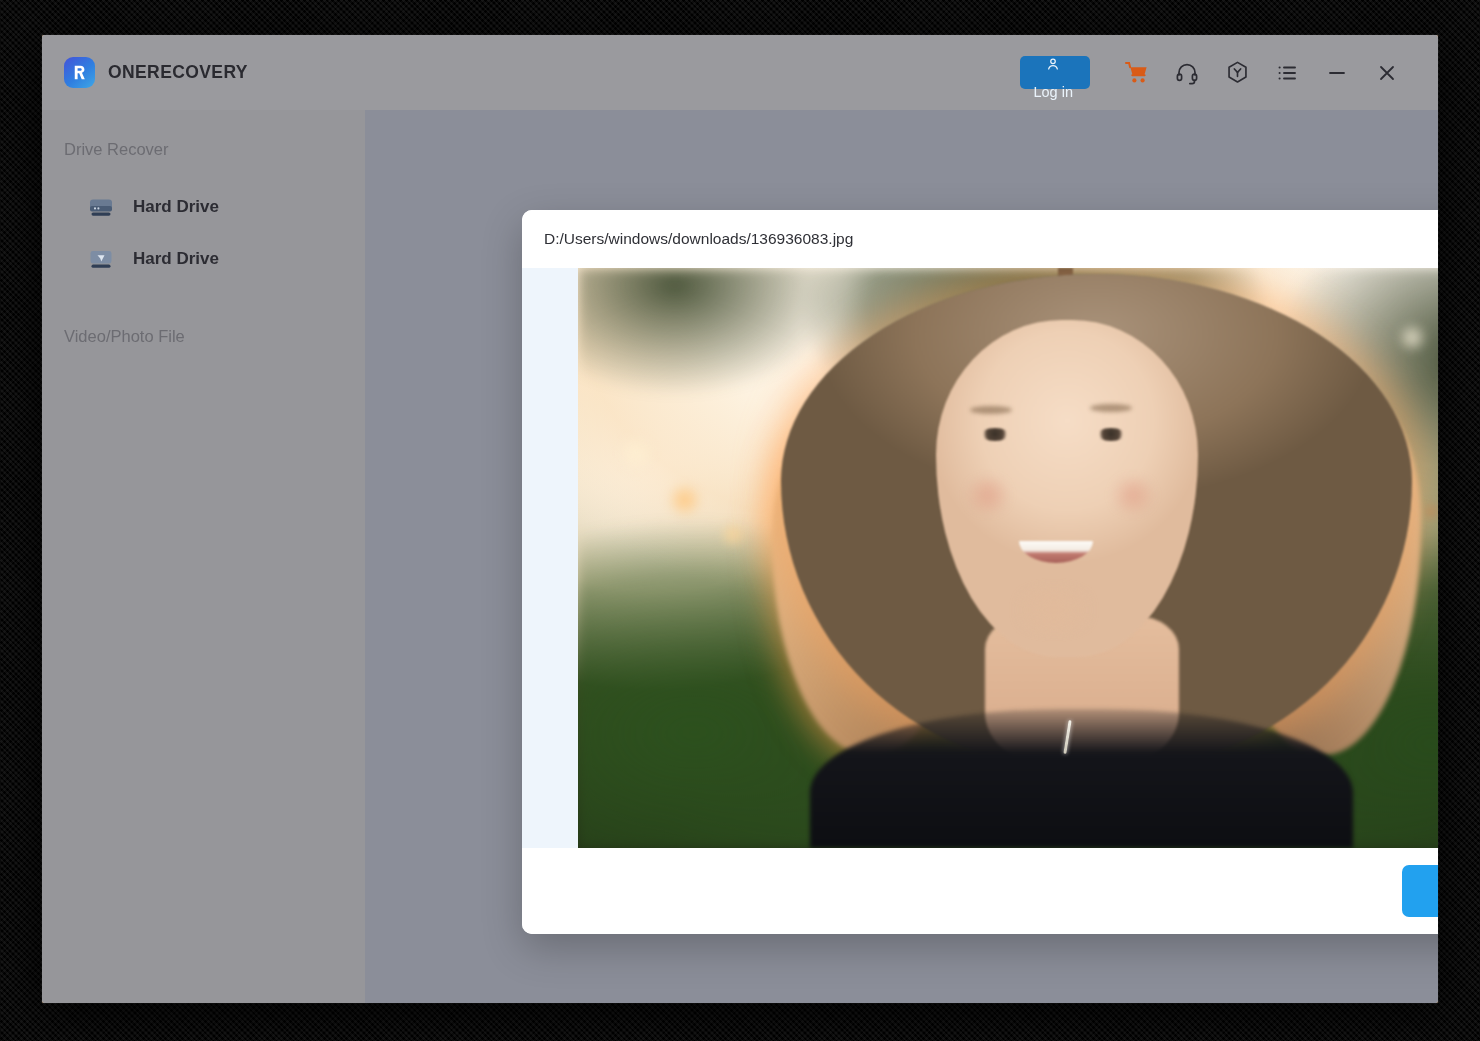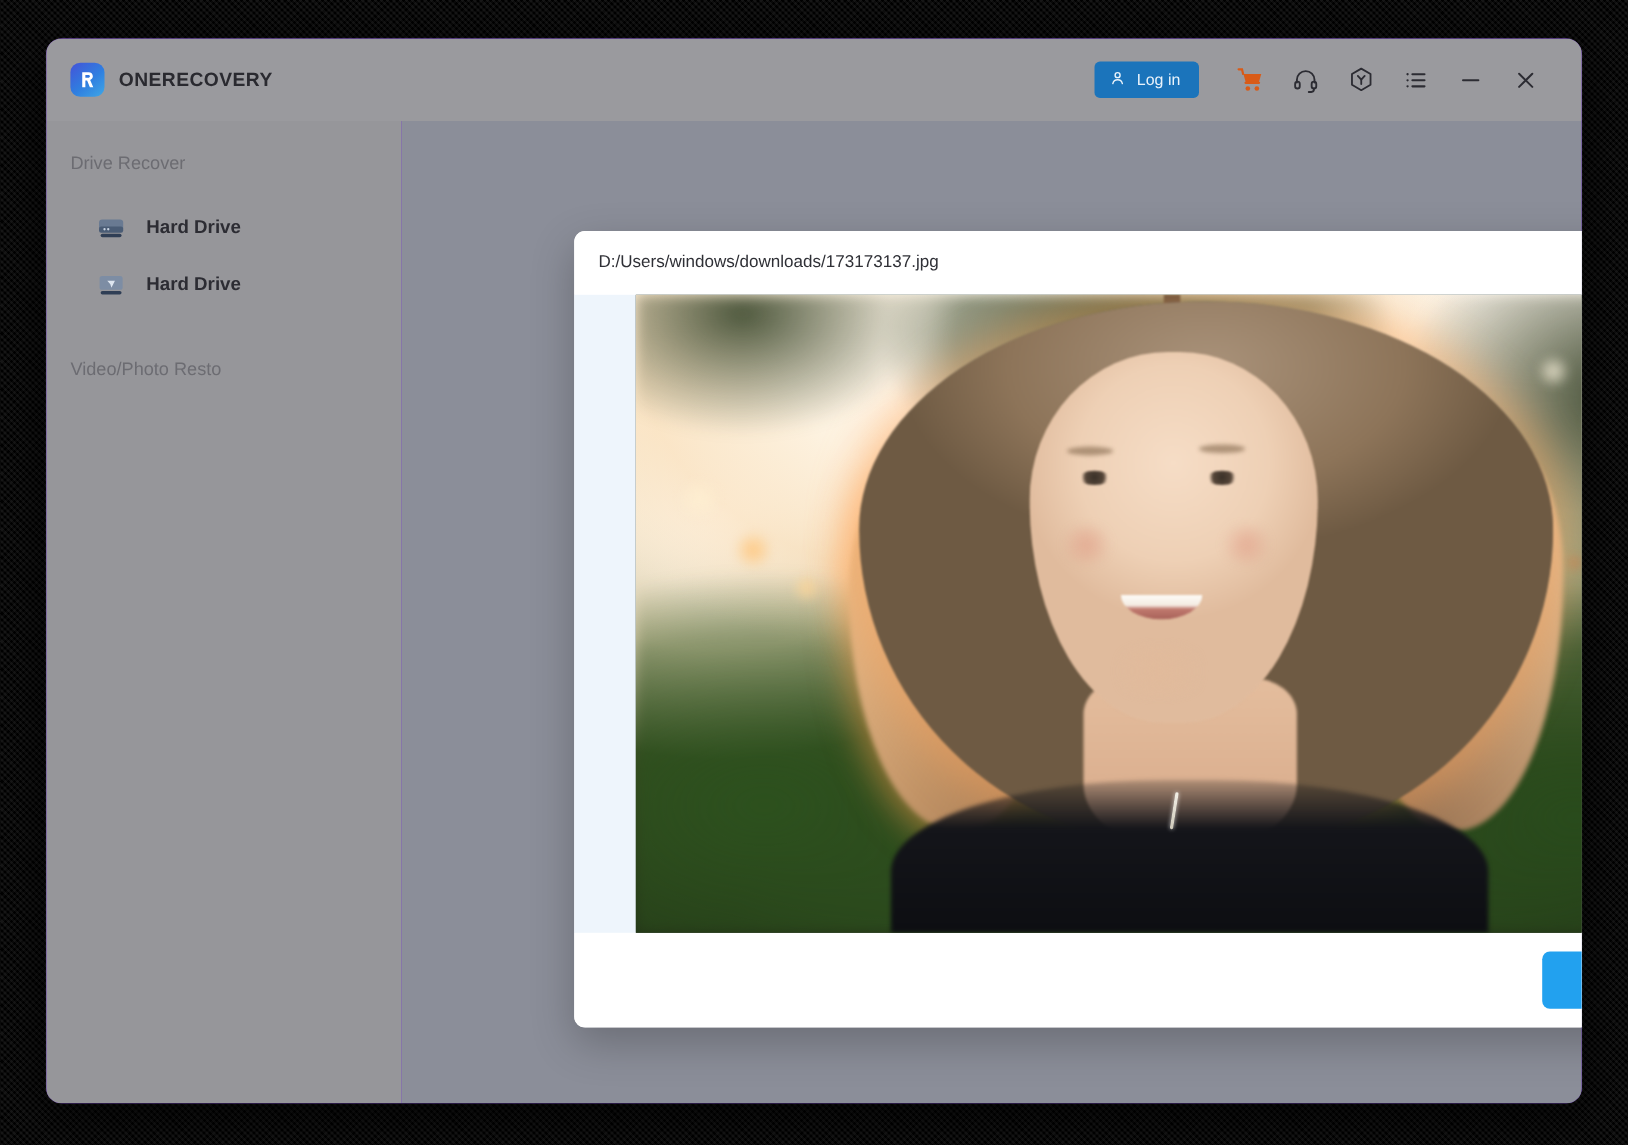--- a/index.html
+++ b/index.html
@@ -29,23 +29,23 @@
     pointer-events: none;
   }
 
   
   .app-window {
     position: absolute;
     left: 42px;
     top: 35px;
     width: 1396px;
     height: 968px;
-    border-radius: 14px;
-    overflow: hidden;
-    background: #6d28d9;
+    border-radius: 2px;
+    overflow: hidden;
+    background: #fdba74;
     box-shadow: 0 10px 46px rgba(0,0,0,.85), 0 0 0 1px rgba(255,255,255,.05);
     display: flex;
     flex-direction: column;
   }
 
   
   .titlebar {
     height: 75px;
     flex: 0 0 75px;
     background: #9a9a9e;
@@ -80,20 +80,21 @@
     background: #1b74bb;
     color: #eaf3fb;
     border: none;
     border-radius: 5px;
     height: 33px;
     padding: 0 17px 0 13px;
     font-size: 14.5px;
     font-family: "Liberation Sans", sans-serif;
     cursor: pointer;
     margin-right: 20px;
+    flex-direction: column;
   }
   .tb-icon {
     width: 46px; height: 46px;
     display: flex; align-items: center; justify-content: center;
     cursor: pointer;
     border-radius: 6px;
   }
   .tb-icon svg { display: block; }
 
   
@@ -492,41 +493,41 @@
           <span class="si-icon">
             <svg width="28" height="26" viewBox="0 0 28 26" aria-hidden="true">
               <rect x="3.5" y="5" width="21" height="12.5" rx="2.4" fill="#7d8da4"></rect>
               <rect x="4.5" y="18.6" width="19" height="3.2" rx="1.6" fill="#2f3e55"></rect>
               <path d="M10.5 9.2h7l-3.2 6.4-1 -3.2z" fill="#dde5ef"></path>
             </svg>
           </span>
           <span class="si-label">Hard Drive</span>
         </div>
 
-        <div class="side-group-title second">Video/Photo Resto</div>
+        <div class="side-group-title second">Video/Photo File</div>
 
 
 
 
 
       </div>
 
       <div class="content">
 
         <div class="bg-card">
           <div class="bg-card-photo"></div>
         </div>
 
         <div class="bg-caption">hen uploading.</div>
 
         <div class="modal-overlay">
           <div class="modal">
 
             <div class="modal-header">
-              <div class="modal-path">D:/Users/windows/downloads/173173137.jpg</div>
+              <div class="modal-path">D:/Users/windows/downloads/136936083.jpg</div>
 
             </div>
 
             <div class="modal-image-area">
               <div class="photo">
                 <div class="ph-layer ph-sky"></div>
                 <div class="ph-layer ph-foliage"></div>
                 <div class="ph-layer ph-bokeh"></div>
                 <div class="ph-pole"></div>
                 <div class="ph-hair-left"></div>

